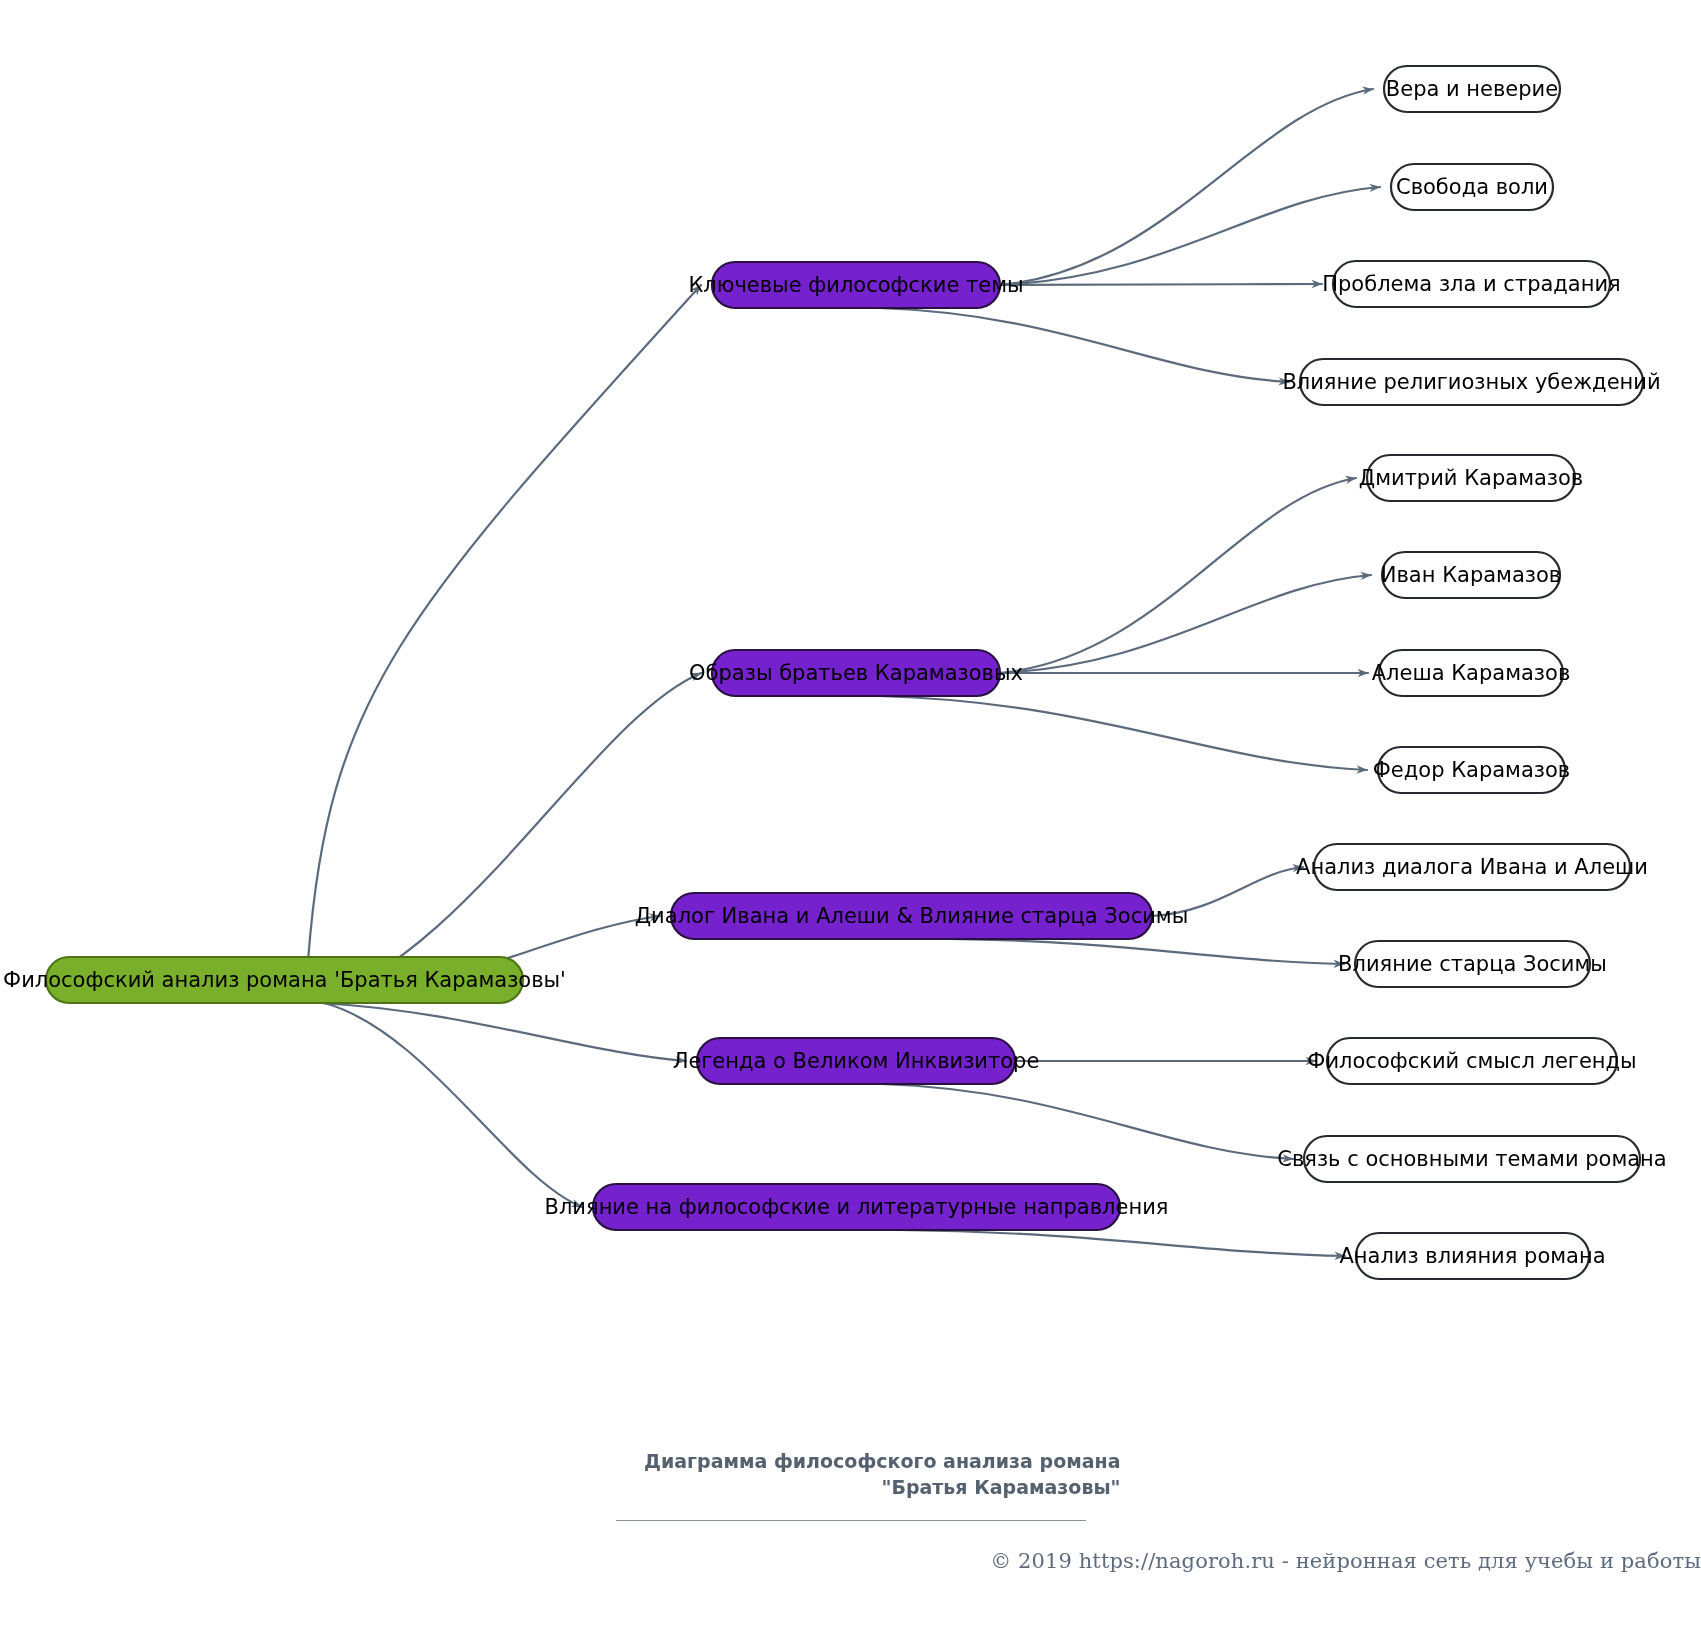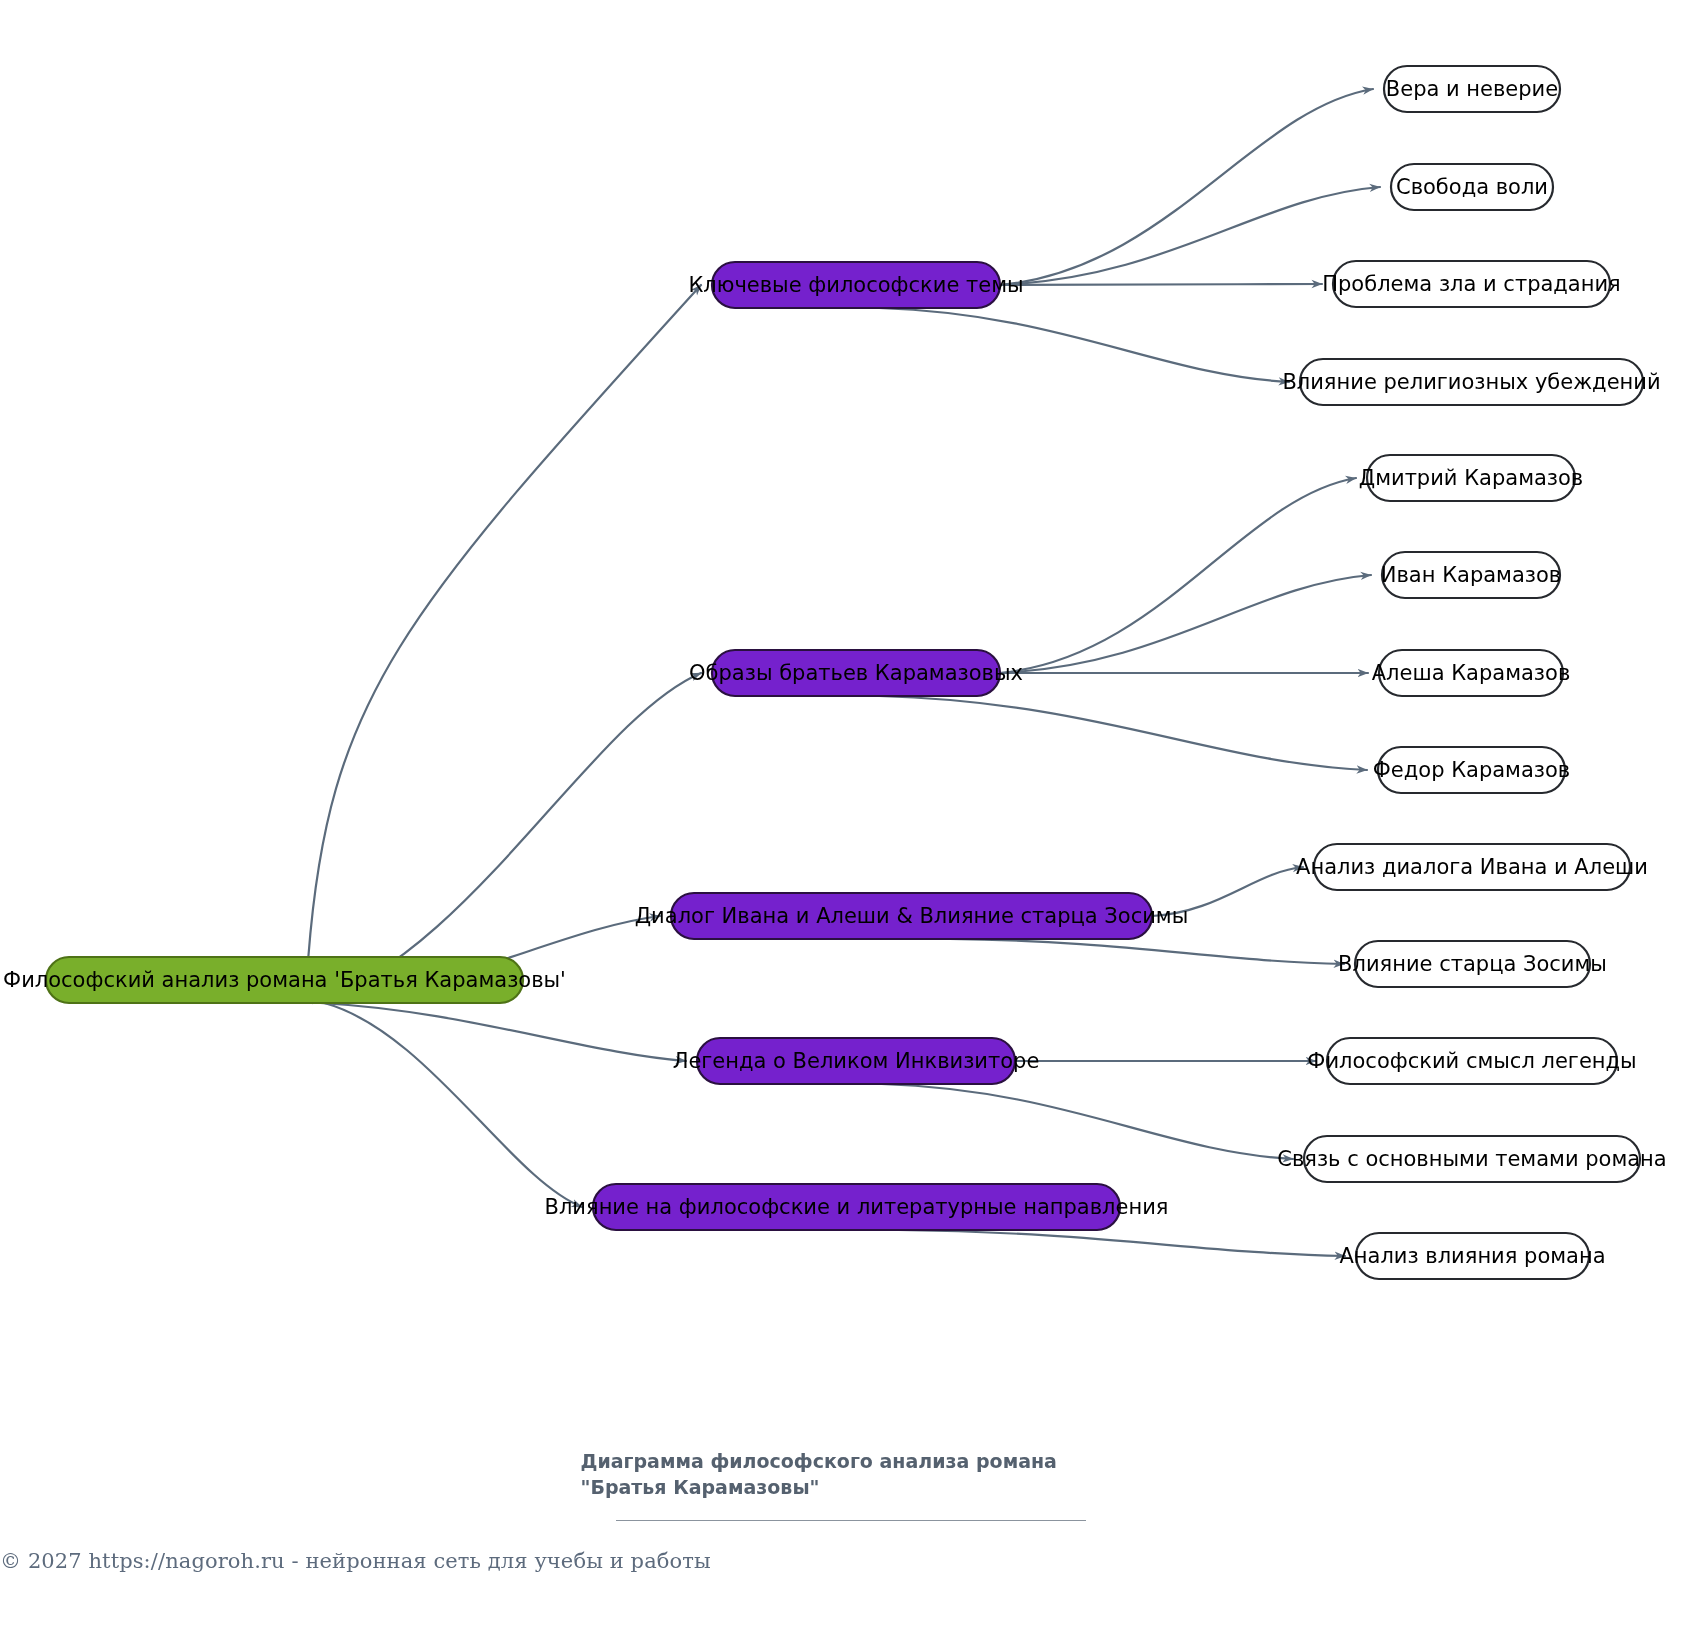--- a/index.html
+++ b/index.html
@@ -52,21 +52,21 @@
     font-family: "DejaVu Sans", "Liberation Sans", sans-serif;
     font-size: 21px;
     fill: #000000;
     dominant-baseline: middle;
   }
   .footer-block {
     position: absolute;
     left: 0;
     right: 0;
     top: 1448px;
-    text-align: left;
+    text-align: right;
   }
   .caption {
     font-family: "DejaVu Sans", "Liberation Sans", sans-serif;
     font-size: 19px;
     font-weight: bold;
     color: #55616f;
     line-height: 1.38;
     width: 540px;
     margin: 0 auto;
   }
@@ -196,16 +196,16 @@
         <g>
           <rect x="593" y="1184" width="527" height="46" rx="23" ry="23" class="node-rect-branch"></rect>
           <text x="856.5" y="1208" text-anchor="middle" class="node-label">Влияние на философские и литературные направления</text>
         </g>
       </g>
   </svg>
 
   <div class="footer-block">
     <div class="caption">Диаграмма философского анализа романа "Братья Карамазовы"</div>
     <div class="rule"></div>
-    <div class="copyright">© 2027 https://nagoroh.ru - нейронная сеть для учебы и работы</div>
+    <div class="copyright">© 2019 https://nagoroh.ru - нейронная сеть для учебы и работы</div>
   </div>
 
 </div>
 
 </body></html>

